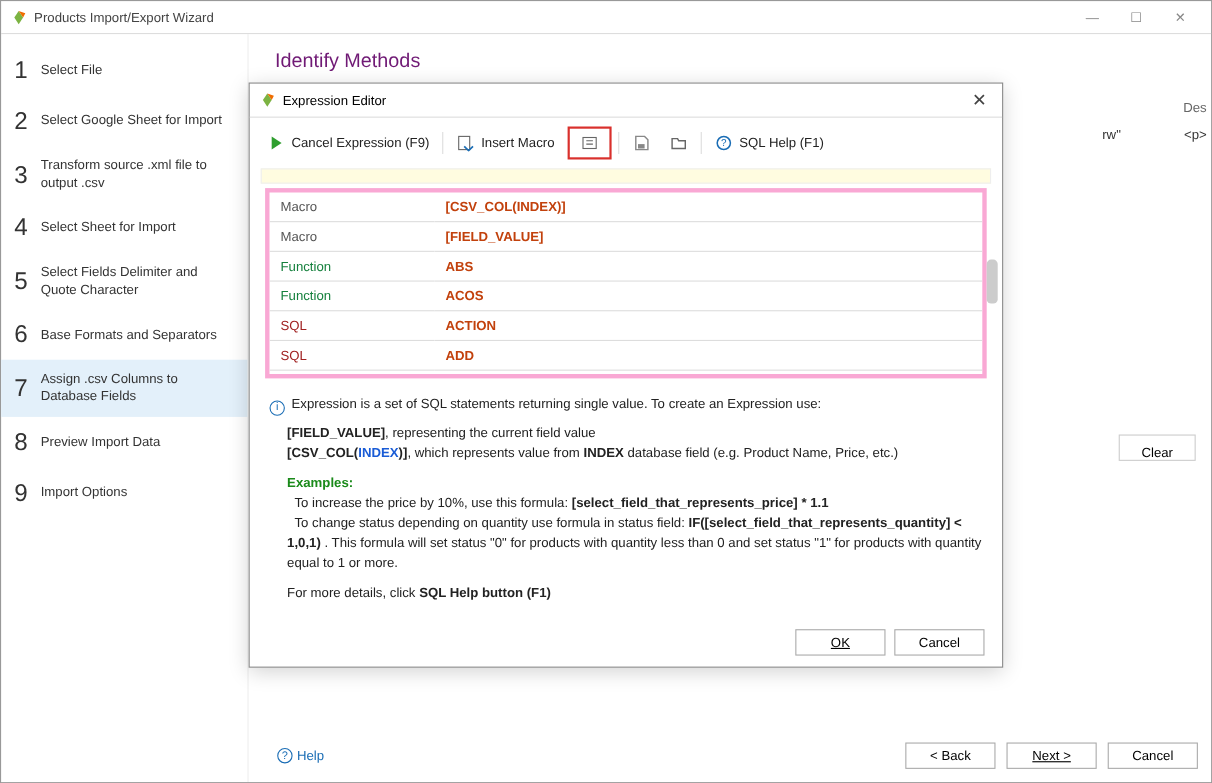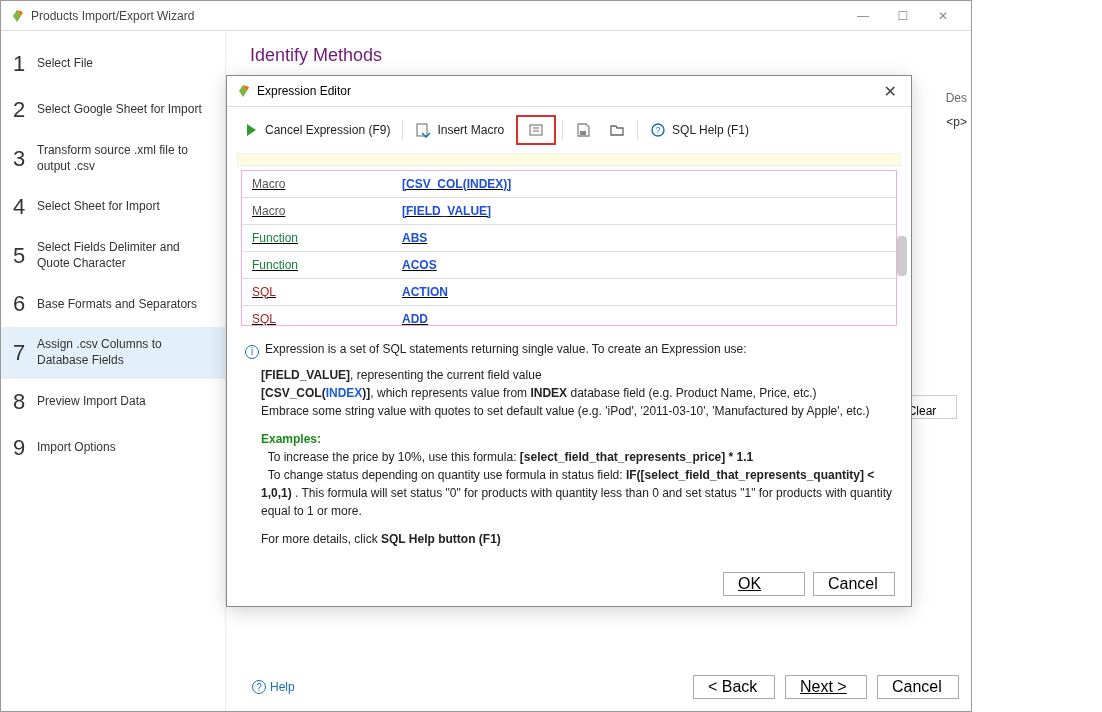--- a/index.html
+++ b/index.html
@@ -1,18 +1,18 @@
 <!DOCTYPE html>
 <html><head>
 <meta charset="utf-8">
 <style>
   * { box-sizing: border-box; font-family: "Segoe UI", Tahoma, sans-serif; }
   body { margin: 0; background: #fff; }
   .window {
-    width: 972px; height: 712px;
+    width: 1102px; height: 712px;
     border: 1px solid #999; position: relative;
     display: flex; flex-direction: column;
   }
   .titlebar {
     height: 30px; display: flex; align-items: center;
     padding: 0 8px; border-bottom: 1px solid #ddd;
     font-size: 12px; color: #444;
   }
   .titlebar .app-icon { width: 16px; height: 16px; margin-right: 6px; }
   .titlebar .spacer { flex: 1; }
@@ -37,23 +37,23 @@
     position: absolute; bottom: 0; right: 0; left: 0;
     display: flex; align-items: center; padding: 12px;
     gap: 10px; justify-content: flex-end;
   }
   .clear-btn {
     position: absolute; right: 14px; top: 364px;
     width: 70px; height: 24px; border:1px solid #ccc; font-size:12px;
     background:#fff; display:flex; align-items:flex-end; justify-content:center;
   }
   .btn {
-    min-width: 82px; height: 24px; font-size: 16px;
+    min-width: 82px; height: 24px; font-size: 12px;
     border: 1px solid #aaa; background: #fff; padding: 0 14px;
-    display: inline-flex; align-items: center; 
+    display: inline-flex; align-items: center; justify-content: center;
   }
   .help-link { color: #1a6db5; font-size:12px; display:flex; align-items:center; gap:4px; margin-right:auto; margin-left:14px;}
   .help-link .qicon { width:14px; height:14px; border:1px solid #1a6db5; border-radius:50%; display:flex;align-items:center;justify-content:center;font-size:10px;}
   
   .editor {
     position: absolute; left: 0; top: 0px; right: 92px; bottom: 48px;
     border: 1px solid #888;
     background: #fff;
     display: flex; flex-direction: column;
     box-shadow: 0 4px 18px rgba(0,0,0,.18);
@@ -72,29 +72,29 @@
     font-size:12px;
   }
   .tbtn { display:flex; align-items:center; gap:6px; padding:3px 6px; color:#222;}
   .tsep { width:1px; height:20px; background:#ddd; }
   .highlighted {
     border:2px solid #d9302c; padding:2px 4px;
   }
   .texticon { width:16px; height:16px; display:inline-flex; align-items:center; justify-content:center; }
   .yellowstrip { height:14px; background:#FFFCE0; margin:0 10px; border:1px solid #eee;}
   .autocomp {
-    margin:4px 14px 0 14px; border:1px solid #f9a8d4;
-    height:178px; overflow:hidden;text-decoration:underline;
+    margin:4px 14px 0 14px; border:4px solid #f9a8d4;
+    height:178px; overflow:hidden;
   }
   .autocomp table { width:100%; border-collapse:collapse; font-size:12px;}
   .autocomp td { padding:6px 10px; border-bottom:1px solid #ddd;}
   .autocomp td.kind-macro { color:#555; }
   .autocomp td.kind-func { color:#15803d; }
   .autocomp td.kind-sql { color:#a02020; }
-  .autocomp td.val { font-weight:bold; color:#1d4ed8;}
+  .autocomp td.val { font-weight:bold; color:#c2410c;}
   .info {
     padding: 14px 18px; font-size:12px; color:#222; line-height:1.5;
   }
   .info .blueidx { color:#1a5cd6; font-weight:bold; }
   .info .examples { color:#1a8a1a; font-weight:bold;margin-top:35px; }
   .info-icon { width:14px;height:14px;border:1.5px solid #1a6db5;border-radius:50%;display:inline-flex;align-items:center;justify-content:center;color:#1a6db5;font-size:10px;margin-right:6px;position:relative;top:2px;}
   .editor-buttons { display:flex; justify-content:flex-end; gap:8px; padding:10px 16px;}
   .scroll-ind { position:absolute; right:2px; top:160px; width:12px; bottom:200px;}
   .scroll-thumb{ position:absolute; top:0; width:10px; height:40px; background:#ccc; border-radius:4px;}
   svg { display:block; }
@@ -296,21 +296,20 @@
       <div class="scroll-ind">
           <div class="scroll-thumb"></div>
         </div>
 
       <div class="info">
         <span class="info-icon">i</span><span>Expression is a set of SQL statements returning single value. To create an Expression use:</span>
         <div style="height:8px"></div>
         <div style="padding-left:16px;">
           <b>[FIELD_VALUE]</b><span>, representing the current field value</span><br>
           <b><span>[CSV_COL(</span><span class="blueidx">INDEX</span><span>)]</span></b><span>, which represents value from </span><b>INDEX</b><span> database field (e.g. Product Name, Price, etc.)</span><br>
-          <span>Embrace some string value with quotes to set default value (e.g. 'iPod', '2011-03-10', 'Manufactured by Apple', etc.)</span>
         </div>
         <div style="height:10px"></div>
         <div style="padding-left:16px;">
           <span class="examples">Examples:</span><br>
           &nbsp;&nbsp;<span>To increase the price by 10%, use this formula: </span><b>[select_field_that_represents_price] * 1.1</b><br>
           &nbsp;&nbsp;<span>To change status depending on quantity use formula in status field: </span><b>IF([select_field_that_represents_quantity] &lt; 1,0,1)</b><span> . This formula will set status "0" for products with quantity less than 0 and set status "1" for products with quantity equal to 1 or more.</span>
         </div>
         <div style="height:10px"></div>
         <div style="padding-left:16px;">
           <span>For more details, click </span><b>SQL Help button (F1)</b>

